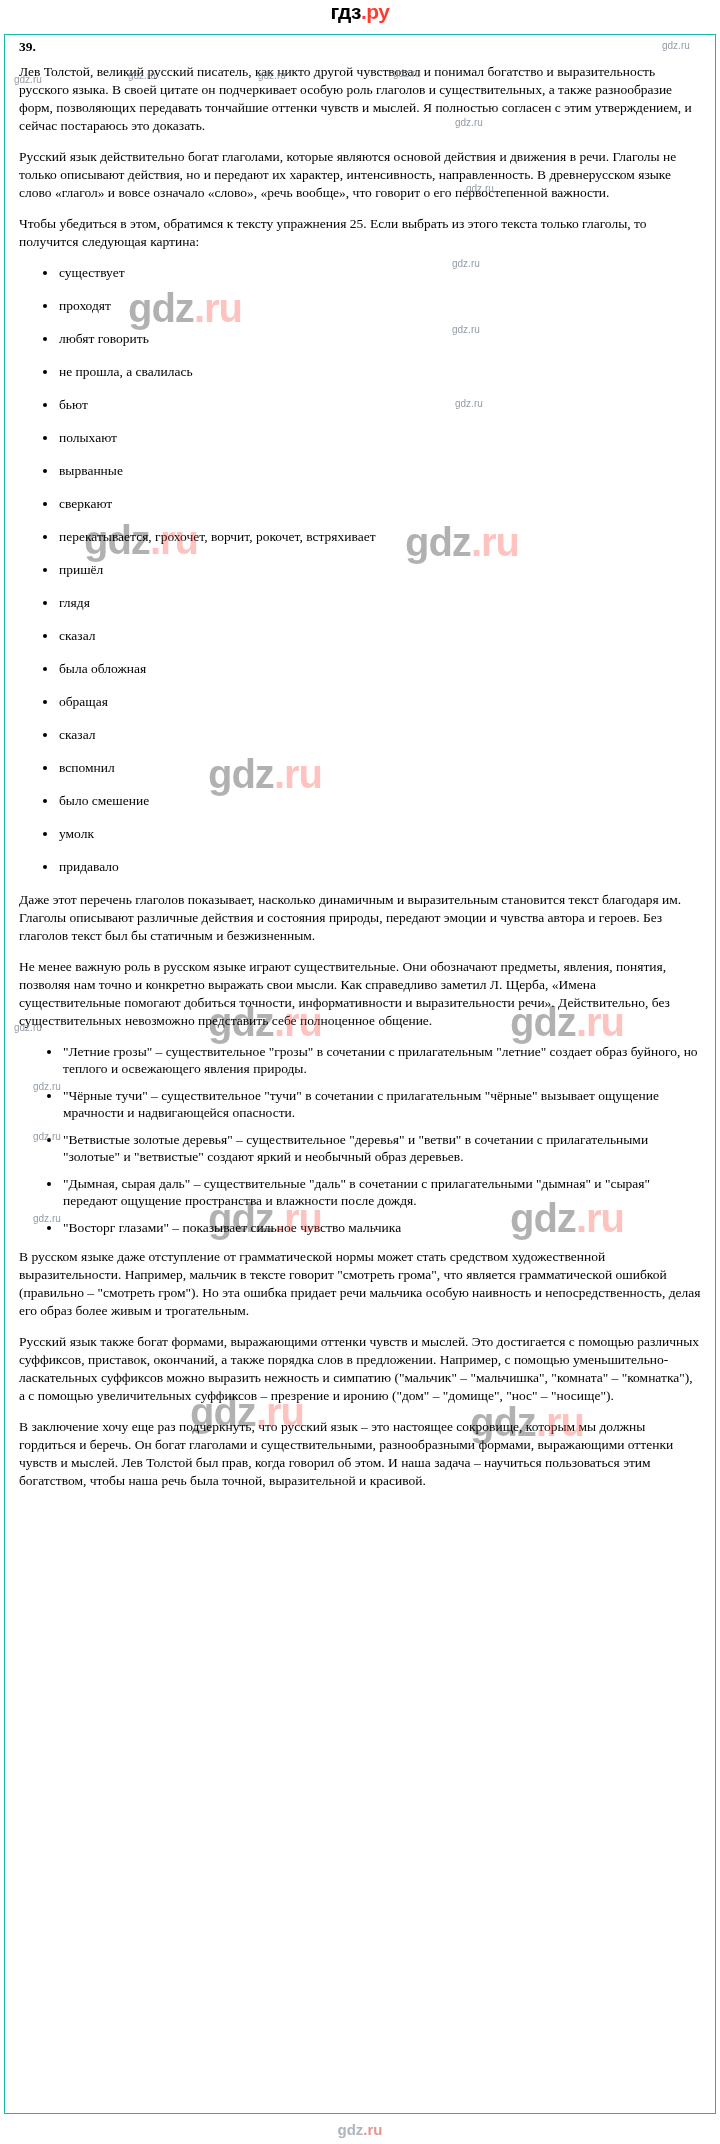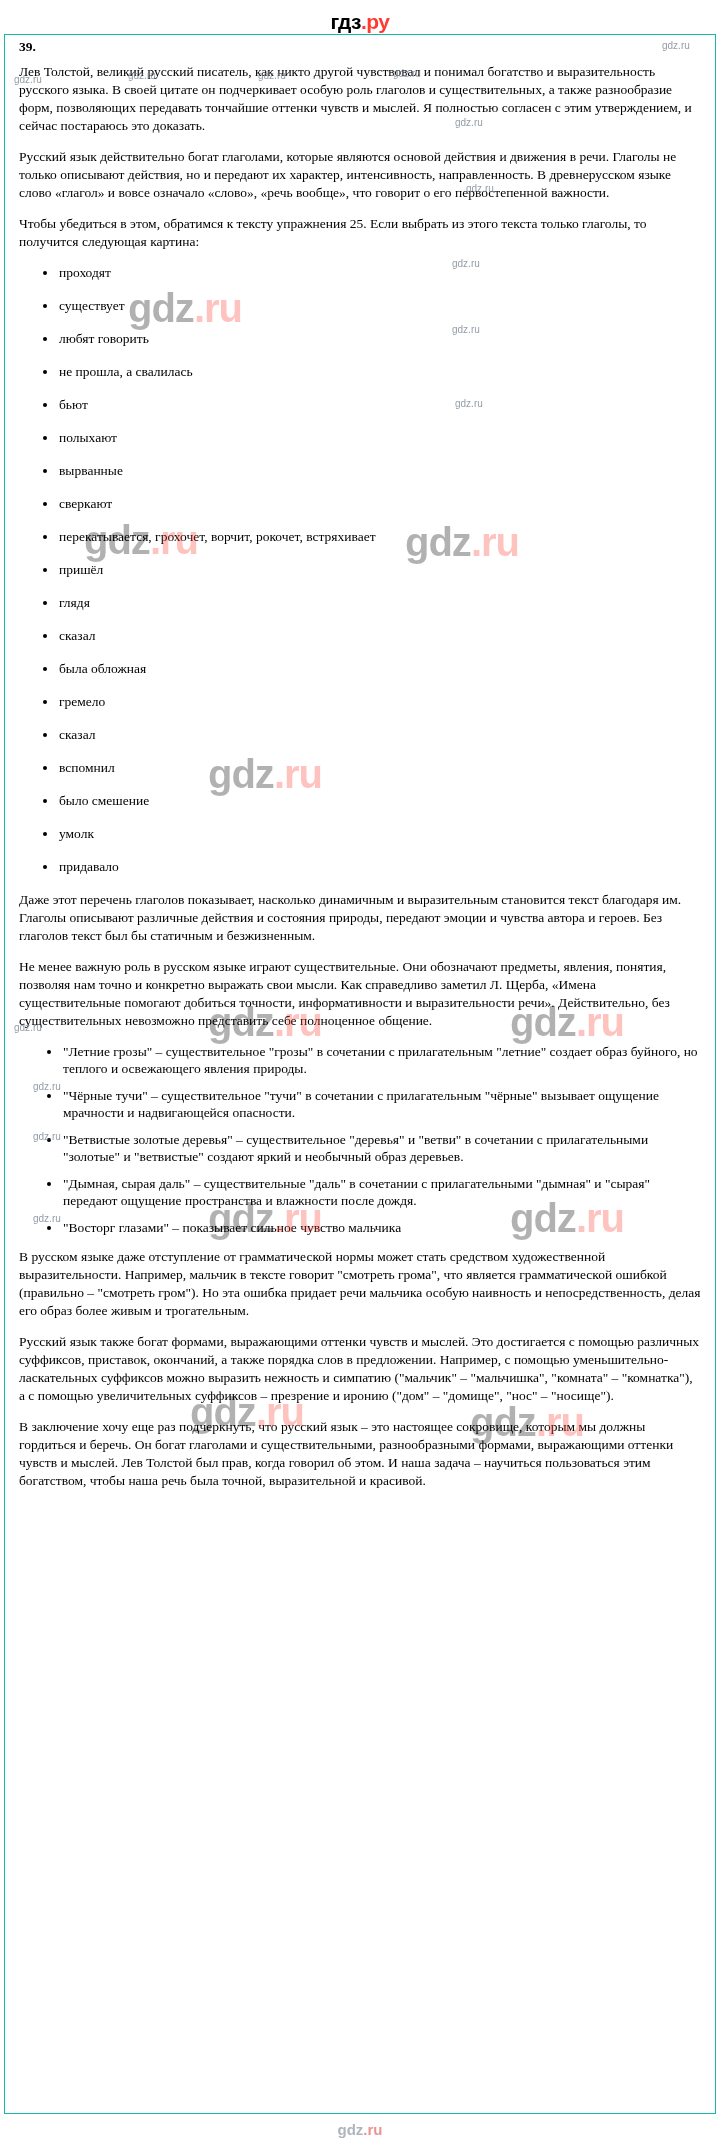--- a/index.html
+++ b/index.html
@@ -16,21 +16,21 @@
   .page {
     position: relative;
     width: 720px;
     min-height: 2144px;
     padding: 0;
   }
   
   .site-header {
     height: 34px;
     display: flex;
-    align-items: flex-end;
+    align-items: flex-start;
     justify-content: center;
     position: relative;
   }
   .logo {
     font-family: "Liberation Sans", sans-serif;
     font-size: 21px;
     font-weight: 700;
     letter-spacing: -0.5px;
     color: #000;
   }
@@ -148,34 +148,34 @@
 
   <div class="content">
 
     <div class="task-num">39.</div>
 
     <p class="para">Лев Толстой, великий русский писатель, как никто другой чувствовал и понимал богатство и выразительность русского языка. В своей цитате он подчеркивает особую роль глаголов и существительных, а также разнообразие форм, позволяющих передавать тончайшие оттенки чувств и мыслей. Я полностью согласен с этим утверждением, и сейчас постараюсь это доказать.</p>
     <p class="para">Русский язык действительно богат глаголами, которые являются основой действия и движения в речи. Глаголы не только описывают действия, но и передают их характер, интенсивность, направленность. В древнерусском языке слово «глагол» и вовсе означало «слово», «речь вообще», что говорит о его первостепенной важности.</p>
     <p class="para">Чтобы убедиться в этом, обратимся к тексту упражнения 25. Если выбрать из этого текста только глаголы, то получится следующая картина:</p>
 
     <ul class="verb-list">
+      <li>существует</li>
       <li>проходят</li>
-      <li>существует</li>
       <li>любят говорить</li>
       <li>не прошла, а свалилась</li>
       <li>бьют</li>
       <li>полыхают</li>
       <li>вырванные</li>
       <li>сверкают</li>
       <li>перекатывается, грохочет, ворчит, рокочет, встряхивает</li>
       <li>пришёл</li>
       <li>глядя</li>
       <li>сказал</li>
       <li>была обложная</li>
-      <li>гремело</li>
+      <li>обращая</li>
       <li>сказал</li>
       <li>вспомнил</li>
       <li>было смешение</li>
       <li>умолк</li>
       <li>придавало</li>
     </ul>
 
     <p class="para">Даже этот перечень глаголов показывает, насколько динамичным и выразительным становится текст благодаря им. Глаголы описывают различные действия и состояния природы, передают эмоции и чувства автора и героев. Без глаголов текст был бы статичным и безжизненным.</p>
     <p class="para">Не менее важную роль в русском языке играют существительные. Они обозначают предметы, явления, понятия, позволяя нам точно и конкретно выражать свои мысли. Как справедливо заметил Л. Щерба, «Имена существительные помогают добиться точности, информативности и выразительности речи». Действительно, без существительных невозможно представить себе полноценное общение.</p>
 

